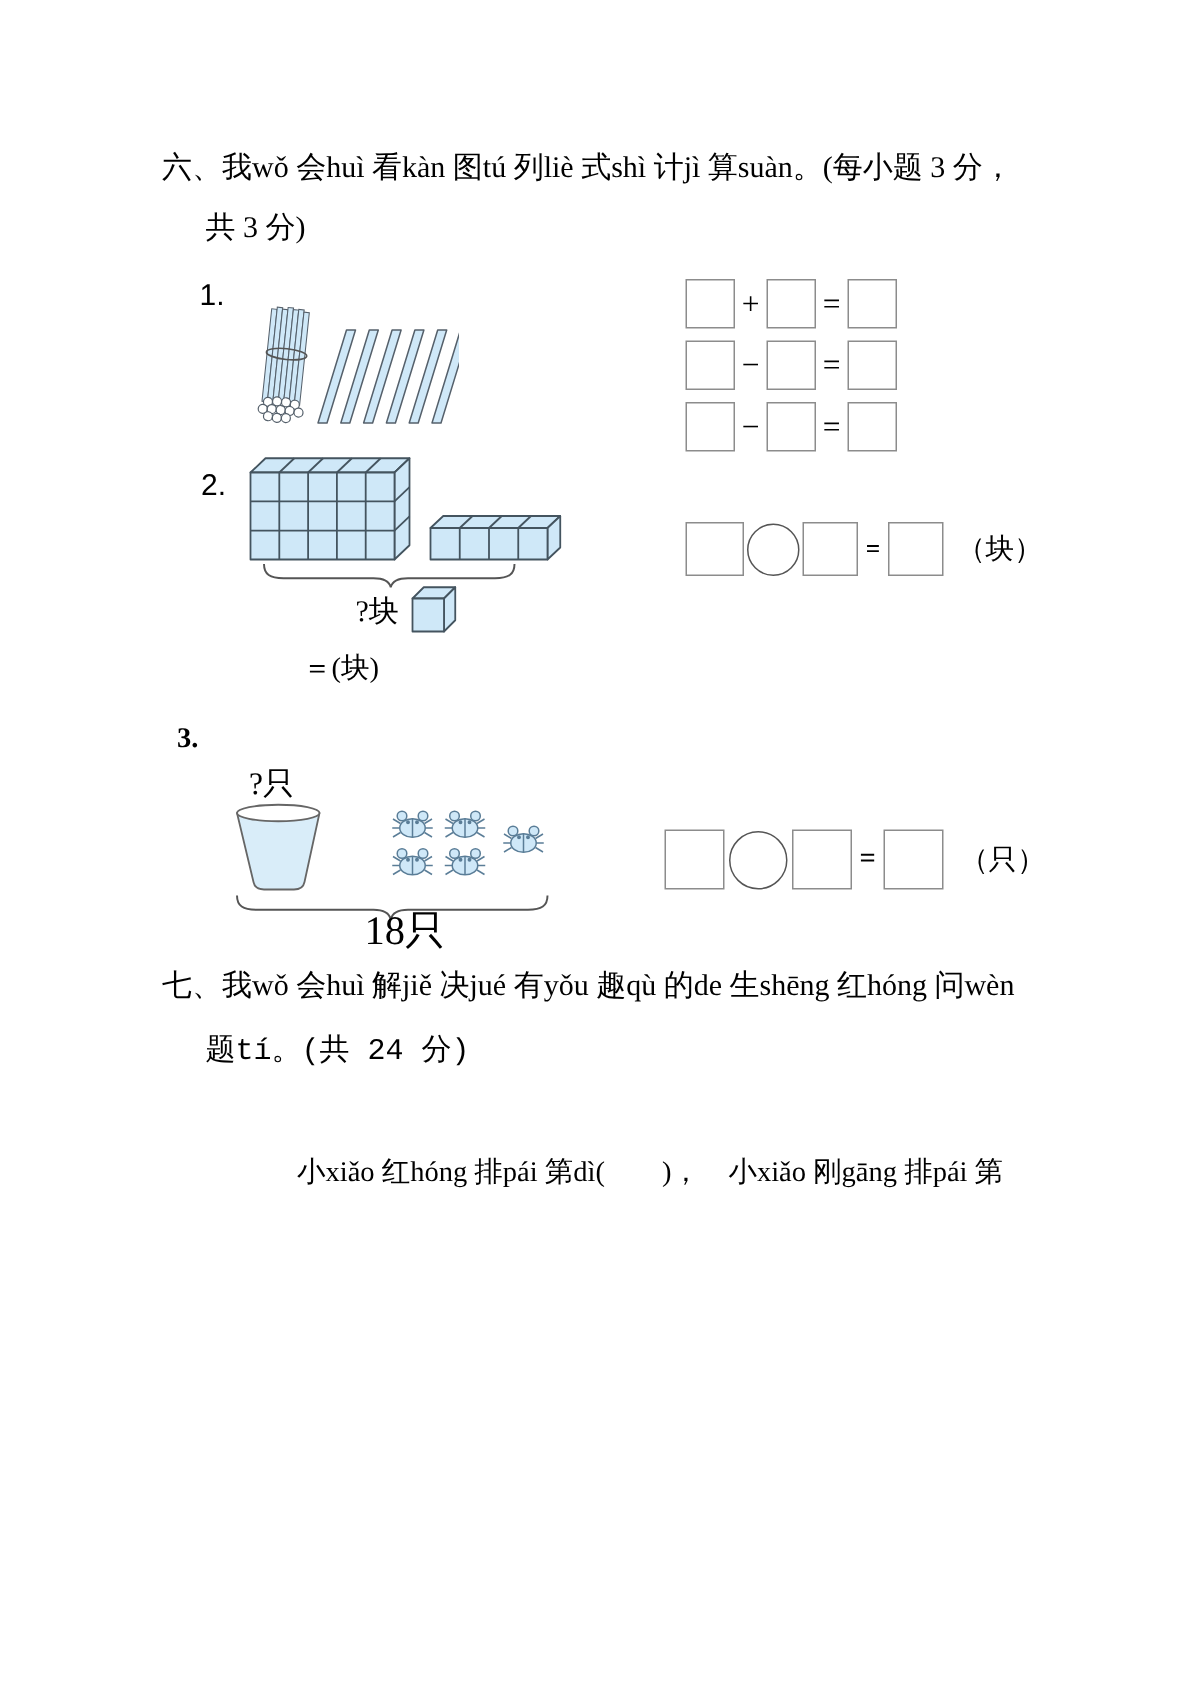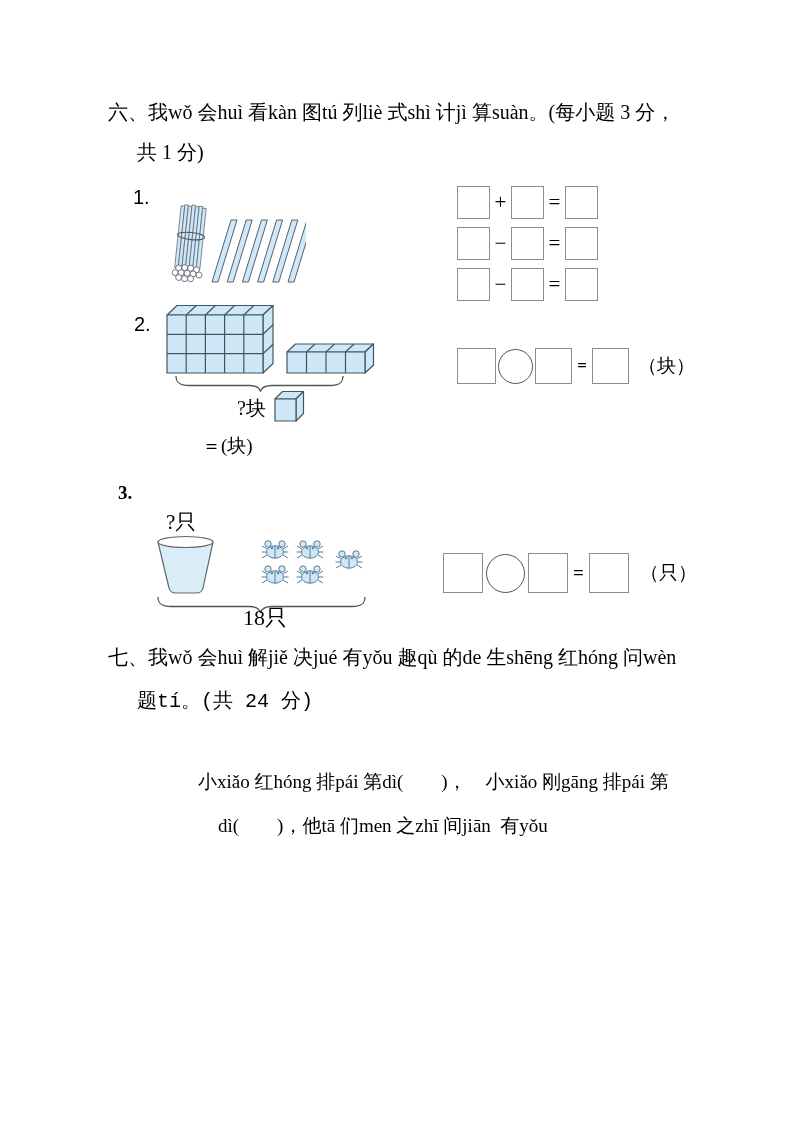--- a/index.html
+++ b/index.html
@@ -25,21 +25,21 @@
   .u-m{margin-left:9px;}
   .u-l{margin-left:11px;}
   svg{display:block;}
 </style>
 </head>
 <body>
 
 <div class="page">
 
   <div class="abs txt" style="left:108px;top:101px;">六、我wǒ 会huì 看kàn 图tú 列liè 式shì 计jì 算suàn。(每小题 3 分，</div>
-  <div class="abs txt" style="left:137px;top:141px;">共 1 分)</div>
+  <div class="abs txt" style="left:137px;top:141px;">共 3 分)</div>
 
   <div class="abs qnum-sans" style="left:133px;top:186px;">1.</div>
 
   <svg class="abs" style="left:166px;top:198px;" width="140" height="90" viewBox="0 0 140 90">
     <g transform="rotate(6 24 48)" stroke="#55606b" stroke-width="0.7" fill="#cfe8f8">
       <rect x="11" y="9" width="3.6" height="62"></rect>
         <rect x="14.6" y="7.5" width="3.6" height="63"></rect>
       <rect x="18.2" y="8.5" width="3.6" height="63"></rect>
         <rect x="21.8" y="7" width="3.6" height="64"></rect>
       <rect x="25.4" y="8" width="3.6" height="63"></rect>
@@ -171,30 +171,29 @@
     </g>
     <use href="#crab" x="135" y="52"></use>
     <use href="#crab" x="170" y="52"></use>
     <use href="#crab" x="209" y="62"></use>
     <use href="#crab" x="135" y="77"></use>
     <use href="#crab" x="170" y="77"></use>
     <path d="M18,97 C18,104 22,106.5 31,106.5 L109,106.5 C116,106.5 119.5,108.5 120.5,113 C121.5,108.5 125,106.5 132,106.5 L212,106.5 C221,106.5 225,104 225,97" fill="none" stroke="#555" stroke-width="1.3"></path>
   </svg>
 
   <div class="abs txt" style="left:166px;top:510px;font-size:21px;">?只</div>
-  <div class="abs txt" style="left:243px;top:605px;font-size:22px;">18只</div>
+  <div class="abs txt" style="left:243px;top:605px;font-size:27px;">18只</div>
 
   <div class="abs eqrow" style="left:443px;top:553px;">
     <div class="box box-l"></div>
     <div class="opcircle circ-l"></div>
     <div class="box box-l"></div>
     <span class="eqsym">=</span>
     <div class="box box-l"></div>
     <span class="unit u-l">（只）</span>
   </div>
 
   <div class="abs txt" style="left:108px;top:646px;">七、我wǒ 会huì 解jiě 决jué 有yǒu 趣qù 的de 生shēng 红hóng 问wèn</div>
   <div class="abs txt" style="left:137px;top:690px;font-family:Liberation Mono, monospace;">题tí。(共 24 分)</div>
 
   <div class="abs txt-sm" style="left:162px;top:771px;margin-left:36px;">小xiǎo 红hóng 排pái 第dì(　　)，　小xiǎo 刚gāng 排pái 第</div>
-  <div class="abs txt-sm" style="left:218px;top:815px;">dì(　　)，他tā 们men 之zhī 间jiān  有yǒu</div>
 
 </div>
 
 </body></html>

